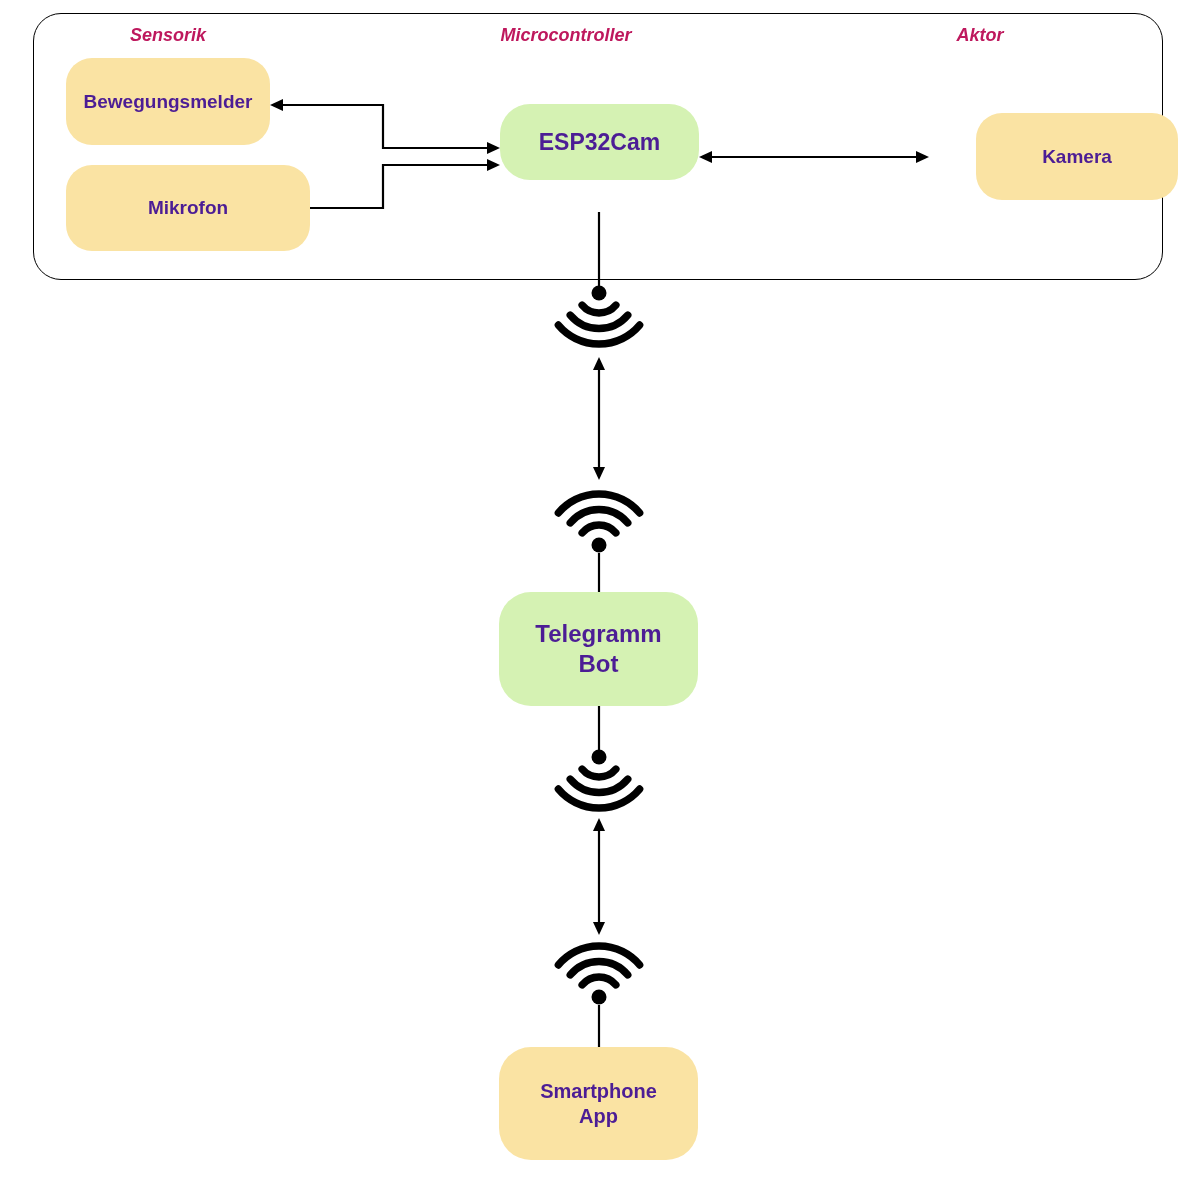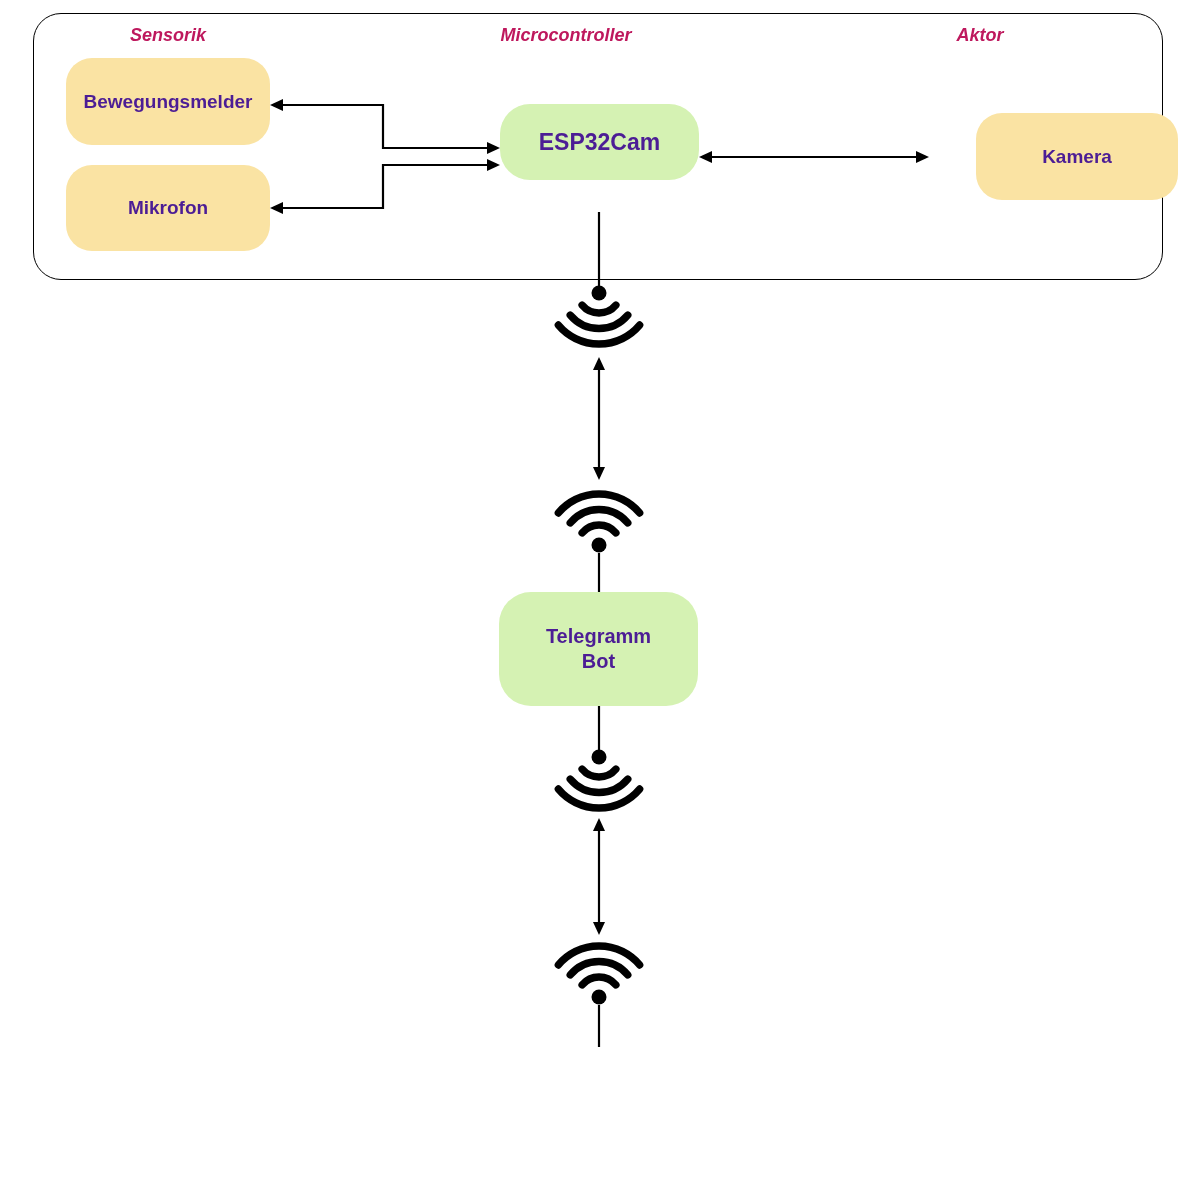--- a/index.html
+++ b/index.html
@@ -38,24 +38,24 @@
     text-align: center;
     font-weight: bold;
     color: #4c1d95;
     box-sizing: border-box;
     line-height: 1.25;
   }
   .node.yellow { background: #FAE3A3; }
   .node.green  { background: #D5F2B3; }
   .node .lbl { display: block; }
   #bewegungsmelder { left: 66px;  top: 58px;   width: 204px; height: 87px;  border-radius: 26px; font-size: 19px; }
-  #mikrofon        { left: 66px;  top: 165px;  width: 204px; height: 86px;  border-radius: 26px; font-size: 19px; }
+  #mikrofon        { left: 66px;  top: 165px;  width: 244px; height: 86px;  border-radius: 26px; font-size: 19px; }
   #esp32cam        { left: 500px; top: 104px;  width: 199px; height: 76px; border-radius: 30px; font-size: 23px; }
   #kamera          { left: 929px; top: 113px;  width: 202px; height: 87px;  border-radius: 26px; font-size: 19px; margin-left: 47px; }
-  #telegramm-bot   { left: 499px; top: 592px;  width: 199px; height: 114px; border-radius: 32px; font-size: 20px; }
+  #telegramm-bot   { left: 499px; top: 592px;  width: 199px; height: 114px; border-radius: 32px; font-size: 24px; }
   #smartphone-app  { left: 499px; top: 1047px; width: 199px; height: 113px; border-radius: 32px; font-size: 20px; }
   #connector-layer {
     position: absolute;
     left: 0; top: 0;
     width: 1197px; height: 1198px;
   }
   .cline  { stroke: #000000; stroke-width: 2.2; fill: none; }
   .ahead  { fill: #000000; stroke: none; }
   .wifi-arc { stroke: #000000; stroke-width: 7.5; fill: none; stroke-linecap: round; }
   .wifi-dot { fill: #000000; }
@@ -130,14 +130,20 @@
     <span class="lbl">Kamera</span>
   </div>
 
   <div class="node green" id="telegramm-bot">
     <span class="lbl">
       <span style="display:block">Telegramm</span>
       <span style="display:block">Bot</span>
     </span>
   </div>
 
+  <div class="node yellow" id="smartphone-app">
+    <span class="lbl">
+      <span style="display:block">Smartphone</span>
+      <span style="display:block">App</span>
+    </span>
+  </div>
 
 </div>
 
 </body></html>

